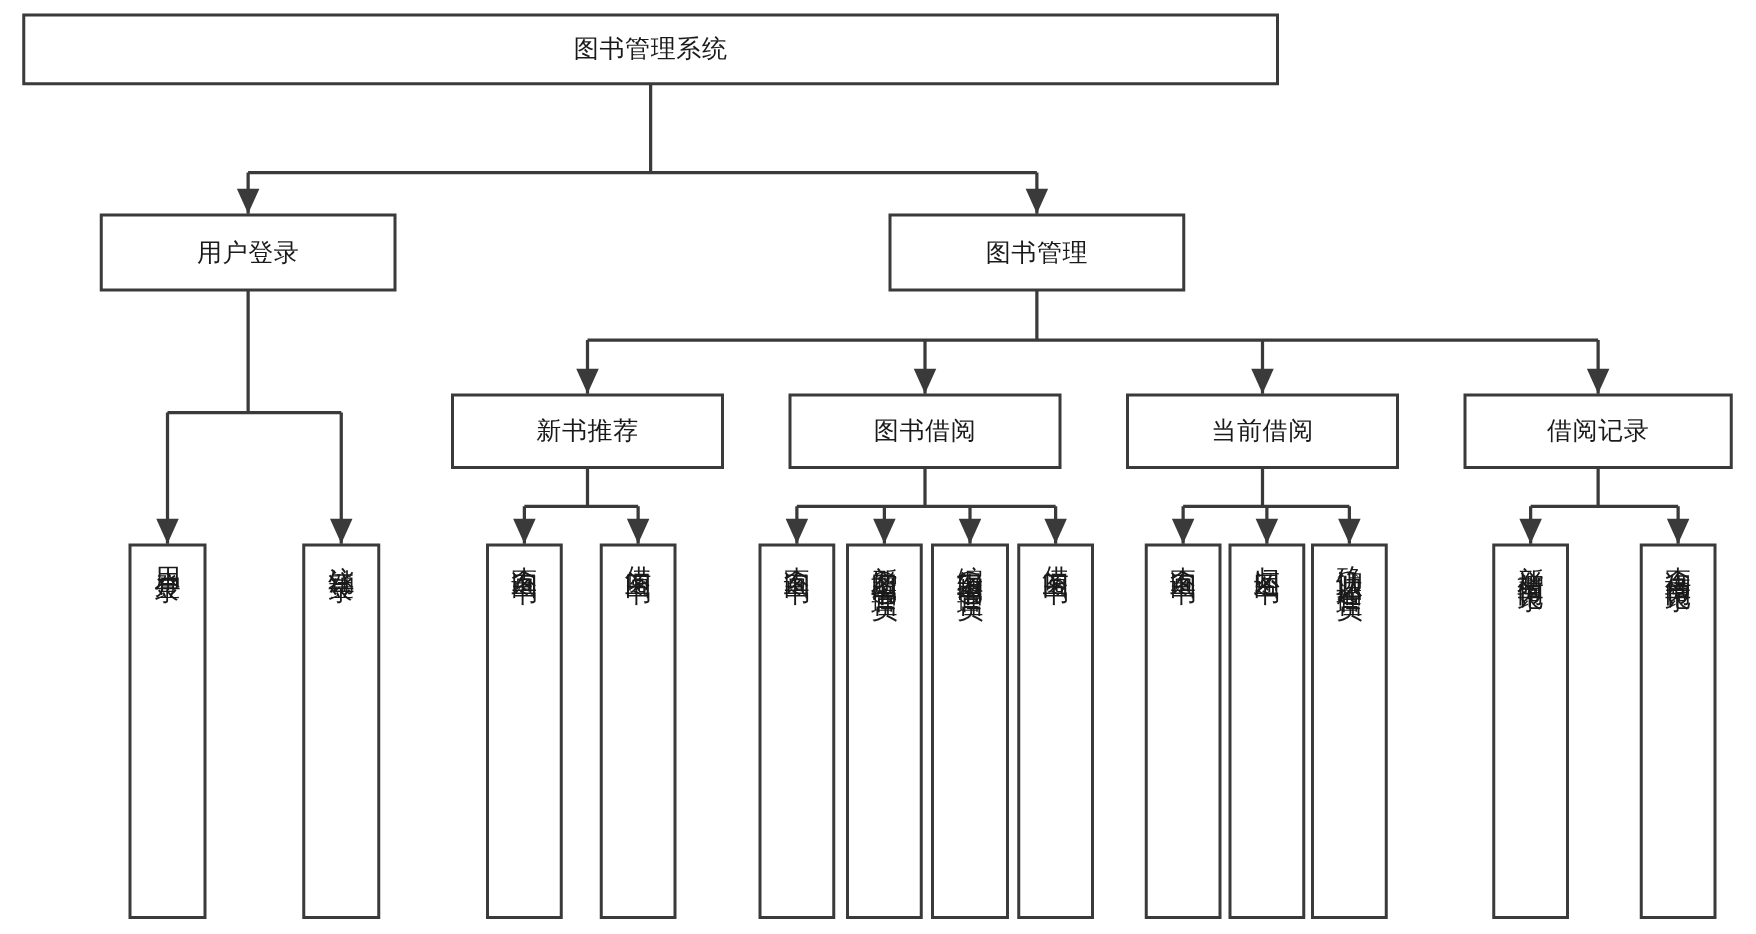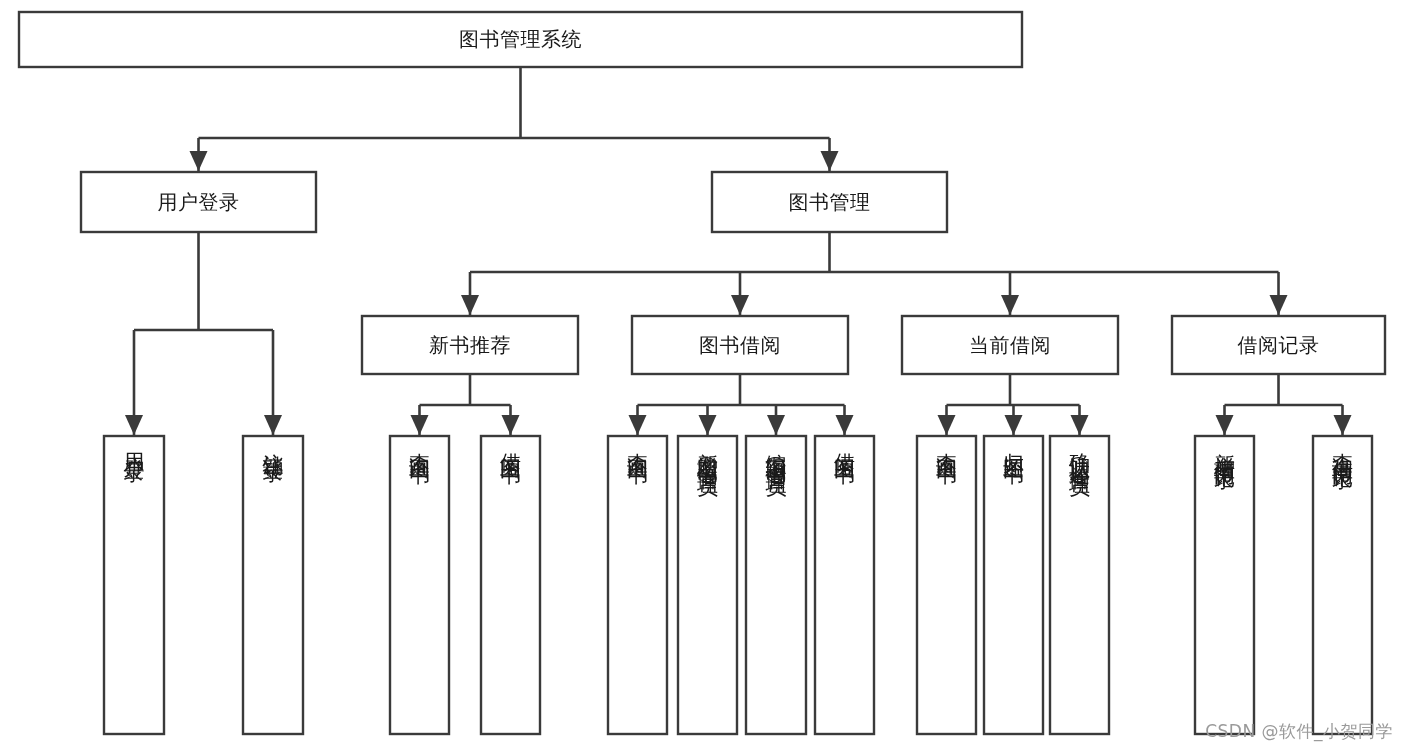--- a/index.html
+++ b/index.html
@@ -246,14 +246,13 @@
         <span class="leaf-text">确认归还（管理员）</span>
       </div>
       <div class="leaf-text-wrap" style="left: 1195px; top: 436px; width: 59px; height: 298px;">
         <span class="leaf-text">新增借阅记录</span>
       </div>
       <div class="leaf-text-wrap" style="left: 1313px; top: 436px; width: 59px; height: 298px;">
         <span class="leaf-text">查询借阅记录</span>
       </div>
     </div>
 
-  <div class="watermark">CSDN @软件_小贺同学</div>
 </div>
 
 </body></html>

